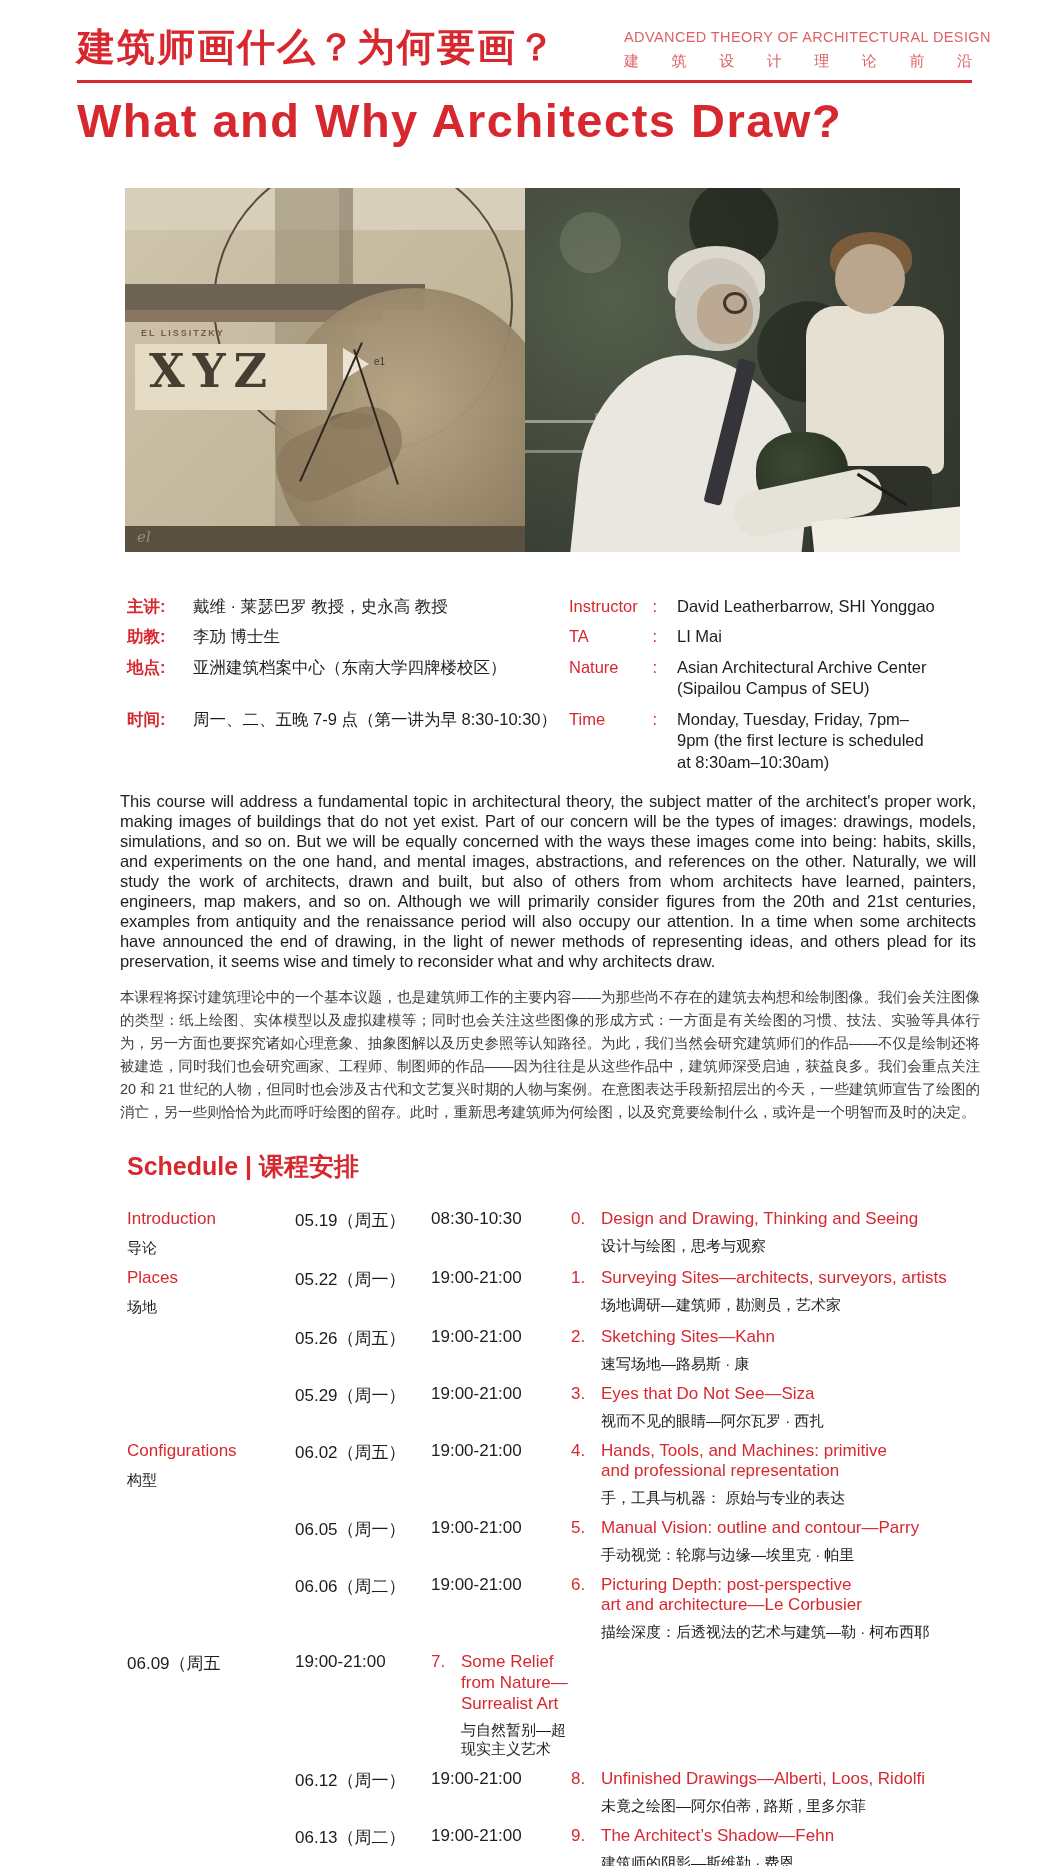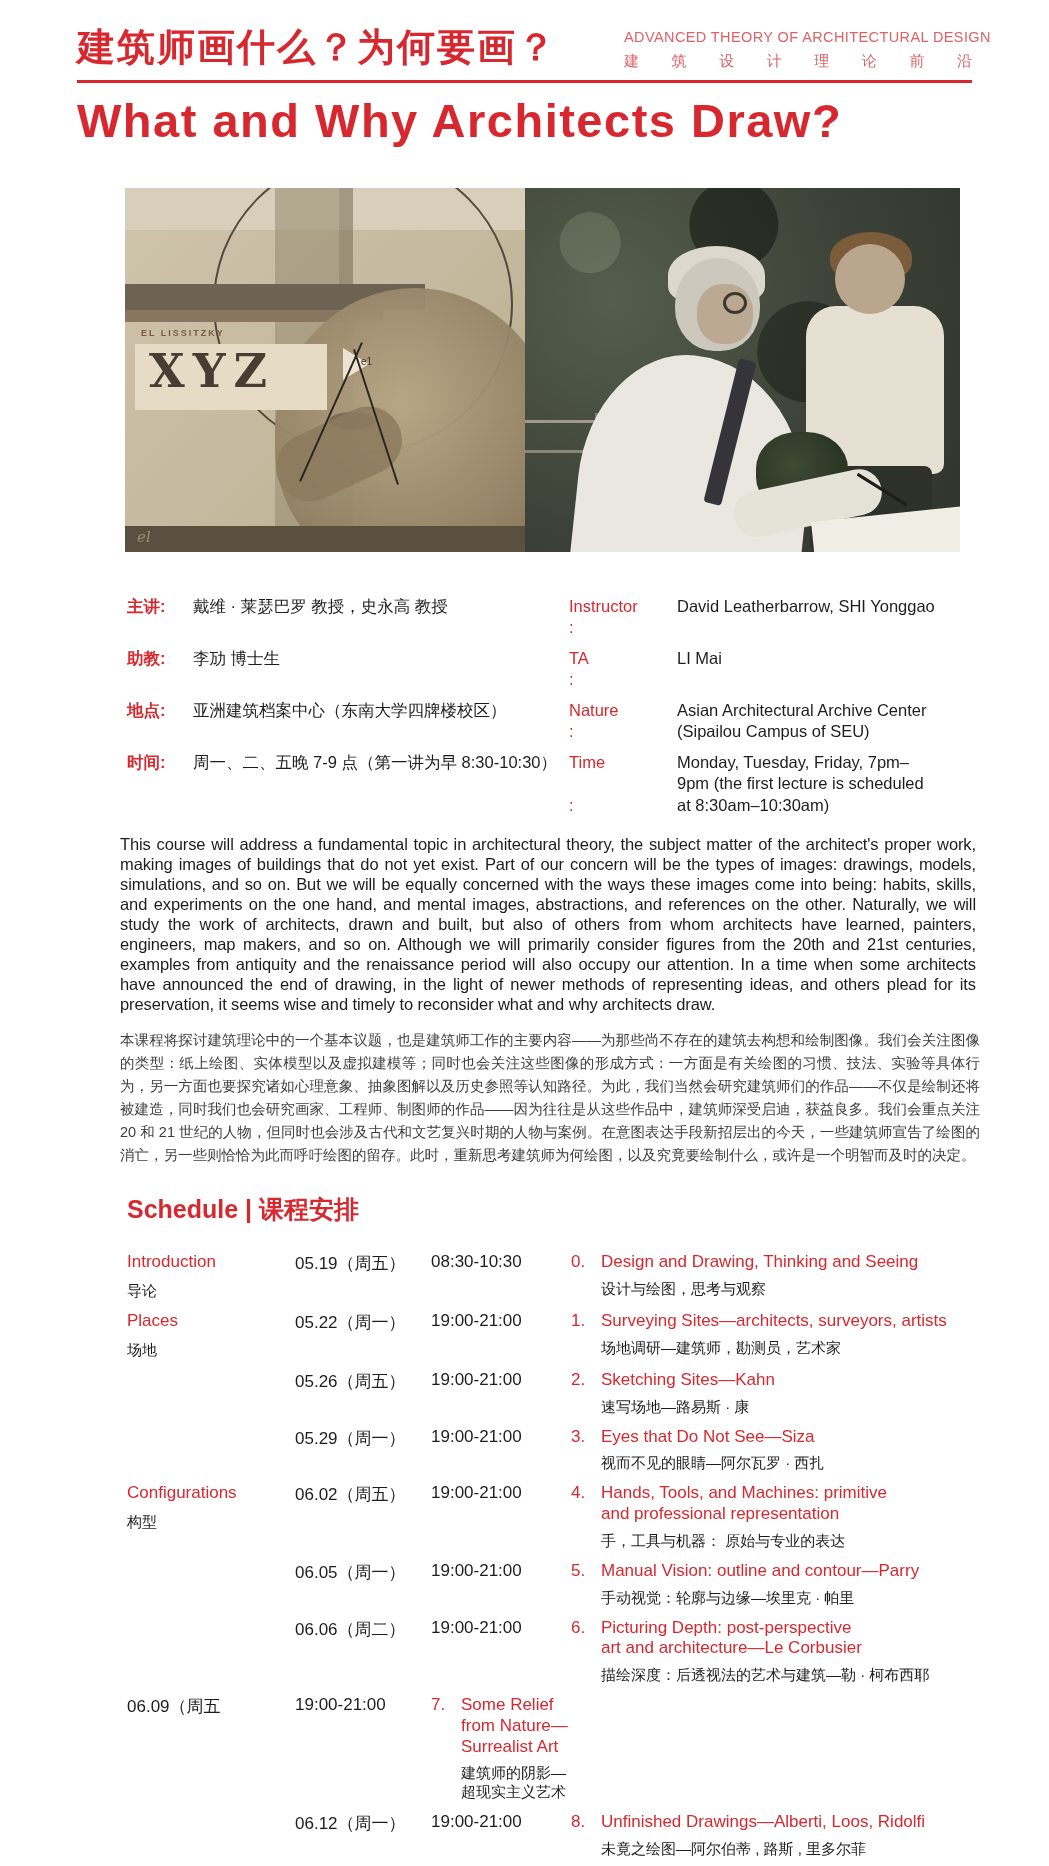--- a/index.html
+++ b/index.html
@@ -35,21 +35,21 @@
                repeating-linear-gradient(90deg,rgba(120,105,80,.25) 0 1px,transparent 1px 8px);}
   .pl-vband{left:150px;top:0;width:64px;height:100%;background:rgba(150,138,112,.55);}
   .pl-vband2{left:214px;top:0;width:14px;height:100%;background:rgba(110,98,76,.5);}
   .pl-hband-dark{left:0;top:96px;width:300px;height:26px;background:#6d6352;}
   .pl-hband-red{left:0;top:122px;width:258px;height:12px;background:#8a7560;}
   .pl-circle{left:88px;top:-34px;width:300px;height:300px;border:2px solid #55493b;border-radius:50%;}
   .pl-name{left:16px;top:140px;font-size:9px;font-weight:bold;color:#7a5a43;letter-spacing:2px;}
   .pl-panel{left:10px;top:156px;width:192px;height:66px;background:#e6dcc6;}
   .pl-xyz{left:24px;top:156px;font:bold 46px "DejaVu Serif",serif;color:#463e33;letter-spacing:8px;}
   .pl-arrow{left:218px;top:160px;width:0;height:0;border-left:26px solid #ece4d0;border-top:16px solid transparent;border-bottom:16px solid transparent;}
-  .pl-e1{left:236px;top:168px;font-size:10px;color:#3f3933;}
+  .pl-e1{left:249px;top:168px;font-size:10px;color:#3f3933;}
   .pl-face{right:-30px;top:100px;width:280px;height:290px;border-radius:50% 50% 45% 45%;
     background:radial-gradient(circle at 45% 40%,#b7a585,#8f7d61 70%,#77664e);opacity:.95;}
   .pl-eye{right:150px;top:224px;width:46px;height:18px;border-radius:50%;background:#5d4f3d;opacity:.6;}
   .pl-compass-a{left:205px;top:148px;width:2px;height:152px;background:#2c2620;transform:rotate(24deg);}
   .pl-compass-b{left:250px;top:158px;width:2px;height:142px;background:#2c2620;transform:rotate(-18deg);}
   .pl-hand{left:148px;top:232px;width:132px;height:68px;background:#8d7a5e;border-radius:40px;transform:rotate(-25deg);opacity:.85;}
   .pl-bottom{bottom:0;left:0;width:100%;height:26px;background:#59503f;}
   .pl-el{left:12px;bottom:6px;font:italic 15px "DejaVu Serif",serif;color:#9a8c6f;}
   
   .photo-right{width:435px;background:
@@ -71,21 +71,21 @@
   .pr-pencil{left:328px;top:300px;width:58px;height:3px;background:#1f1d19;transform:rotate(32deg);}
   .pr-paper{left:288px;bottom:-8px;width:152px;height:46px;background:#efede4;transform:rotate(-6deg);}
   .pr-child-hair{right:48px;top:44px;width:82px;height:50px;background:#7b5c3b;border-radius:50% 50% 40% 40%;}
   .pr-child-head{right:55px;top:56px;width:70px;height:70px;background:#b9a68c;border-radius:50%;}
   .pr-child-sweater{right:16px;top:118px;width:138px;height:168px;background:#e6e0d2;border-radius:30px 30px 10px 10px;}
   .pr-plants{right:112px;top:244px;width:92px;height:82px;background:radial-gradient(circle at 40% 40%,#3d4a33,#222b1d);border-radius:45%;}
   .pr-child-pants{right:28px;top:278px;width:122px;height:86px;background:#2e3129;border-radius:8px;}
   
   .info{display:grid;grid-template-columns:66px 376px 108px 1fr;row-gap:9px;margin:44px 64px 0 114px;font-size:16.5px;line-height:1.3;}
   .i-label-zh{font-weight:bold;color:var(--red);}
-  .i-label-en{display:flex;justify-content:space-between;color:var(--red);padding-right:20px;flex-direction:column;}
+  .i-label-en{display:flex;justify-content:space-between;color:var(--red);padding-right:20px;}
   .i-value{color:var(--ink);}
   .multiline{white-space:pre-line;}
   
   .desc-en{margin:18px 64px 0 107px;width:856px;text-align:justify;font-size:16.5px;line-height:20px;letter-spacing:-.1px;}
   .desc-zh{margin:15px 64px 0 107px;width:860px;text-align:justify;font-size:14.5px;line-height:23px;color:#3d3d3d;}
   
   .schedule{margin:26px 64px 0 114px;}
   .sched-heading{color:var(--red);font-size:25px;font-weight:bold;margin-bottom:26px;}
   .srow{display:grid;grid-template-columns:168px 136px 140px 1fr;margin-bottom:10px;align-items:start;}
   .s-sec-en{color:var(--red);font-size:17px;}
@@ -317,21 +317,21 @@
     </div>
 
     <div class="srow">
       <div class="s-date">06.09（周五</div>
       <div class="s-time">19:00-21:00</div>
       <div class="s-lec">
           <div class="s-lec-en">
             <span class="s-num">7.</span>
             <span class="s-title">Some Relief from Nature—Surrealist Art</span>
           </div>
-          <div class="s-lec-zh">建筑师的阴影—超现实主义艺术</div>
+          <div class="s-lec-zh">与自然暂别—超现实主义艺术</div>
         </div>
     </div>
 
     <div class="srow">
       <div class="s-section">
           <div class="s-sec-en"></div>
           <div class="s-sec-zh"></div>
         </div>
       <div class="s-date">06.12（周一）</div>
       <div class="s-time">19:00-21:00</div>

